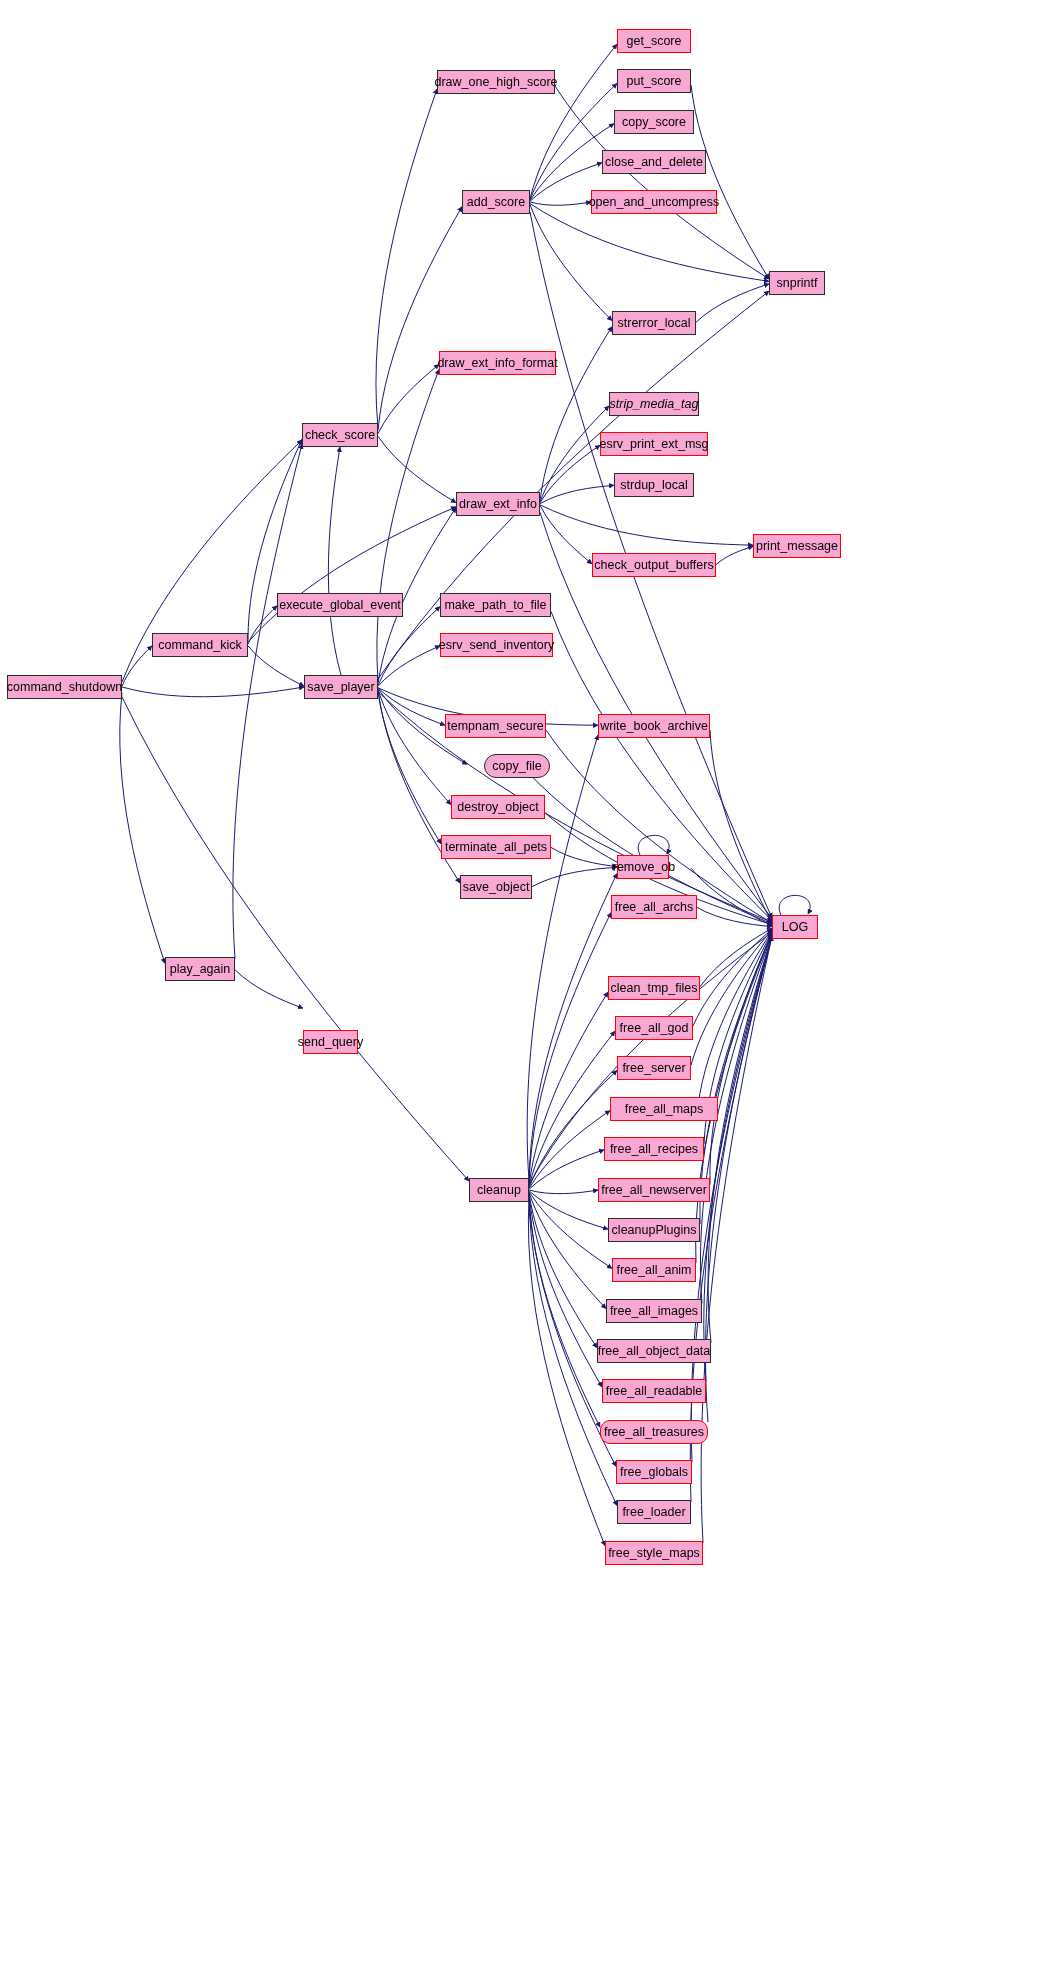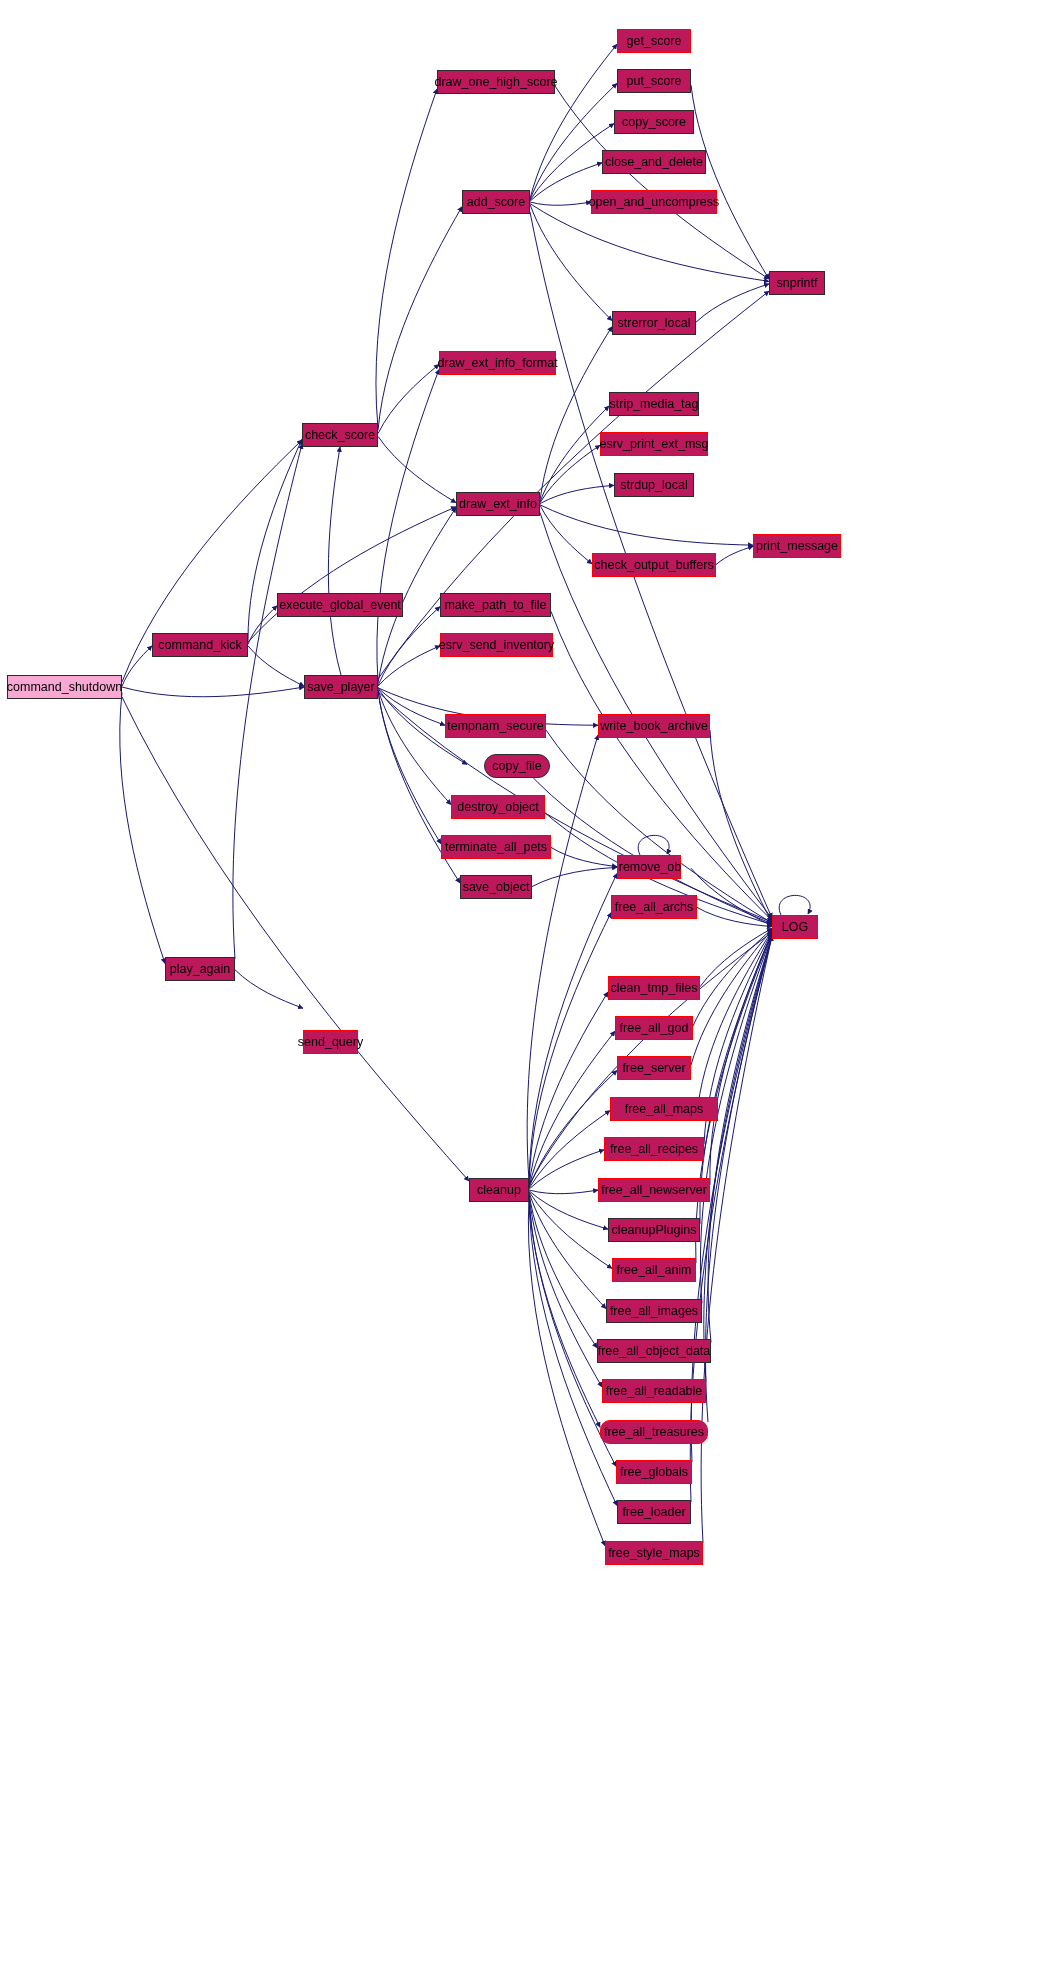--- a/index.html
+++ b/index.html
@@ -25,21 +25,21 @@
   }
   .node {
     position: absolute;
     box-sizing: border-box;
     display: flex;
     align-items: center;
     justify-content: center;
     font-size: 12.5px;
     line-height: 1;
     color: #000000;
-    background: #be185d;
+    background: #f9a8d4;
     border: 1px solid #2b2b2b;
     white-space: nowrap;
     padding: 0 6px;
     height: 24px;
     cursor: pointer;
   }
   .node.red {
     border-color: #ff0000;
   }
   .node.root {
@@ -198,21 +198,21 @@
       </div>
       <div class="node" style="left: 769px; top: 271px; width: 56px;">
         <span>snprintf</span>
       </div>
       <div class="node" style="left: 612px; top: 311px; width: 84px;">
         <span>strerror_local</span>
       </div>
       <div class="node red" style="left: 439px; top: 351px; width: 117px;">
         <span>draw_ext_info_format</span>
       </div>
-      <div class="node" style="left: 609px; top: 392px; width: 90px;">
+      <div class="node" style="left: 609px; top: 392px; width: 90px; font-style: italic;">
         <span>strip_media_tag</span>
       </div>
       <div class="node red" style="left: 600px; top: 432px; width: 108px;">
         <span>esrv_print_ext_msg</span>
       </div>
       <div class="node" style="left: 614px; top: 473px; width: 80px;">
         <span>strdup_local</span>
       </div>
       <div class="node" style="left: 456px; top: 492px; width: 84px;">
         <span>draw_ext_info</span>
@@ -237,21 +237,21 @@
       </div>
       <div class="node" style="left: 484px; top: 754px; width: 66px; border-radius: 12px;">
         <span>copy_file</span>
       </div>
       <div class="node red" style="left: 451px; top: 795px; width: 94px; align-items: center;">
         <span>destroy_object</span>
       </div>
       <div class="node red" style="left: 441px; top: 835px; width: 110px;">
         <span>terminate_all_pets</span>
       </div>
-      <div class="node red" style="left: 617px; top: 855px; width: 64px; padding-left: 8px;">
+      <div class="node red" style="left: 617px; top: 855px; width: 52px; padding-left: 8px;">
         <span>remove_ob</span>
       </div>
       <div class="node" style="left: 460px; top: 875px; width: 72px;">
         <span>save_object</span>
       </div>
       <div class="node red" style="left: 611px; top: 895px; width: 86px;">
         <span>free_all_archs</span>
       </div>
       <div class="node red" style="left: 772px; top: 915px; width: 46px;">
         <span>LOG</span>

